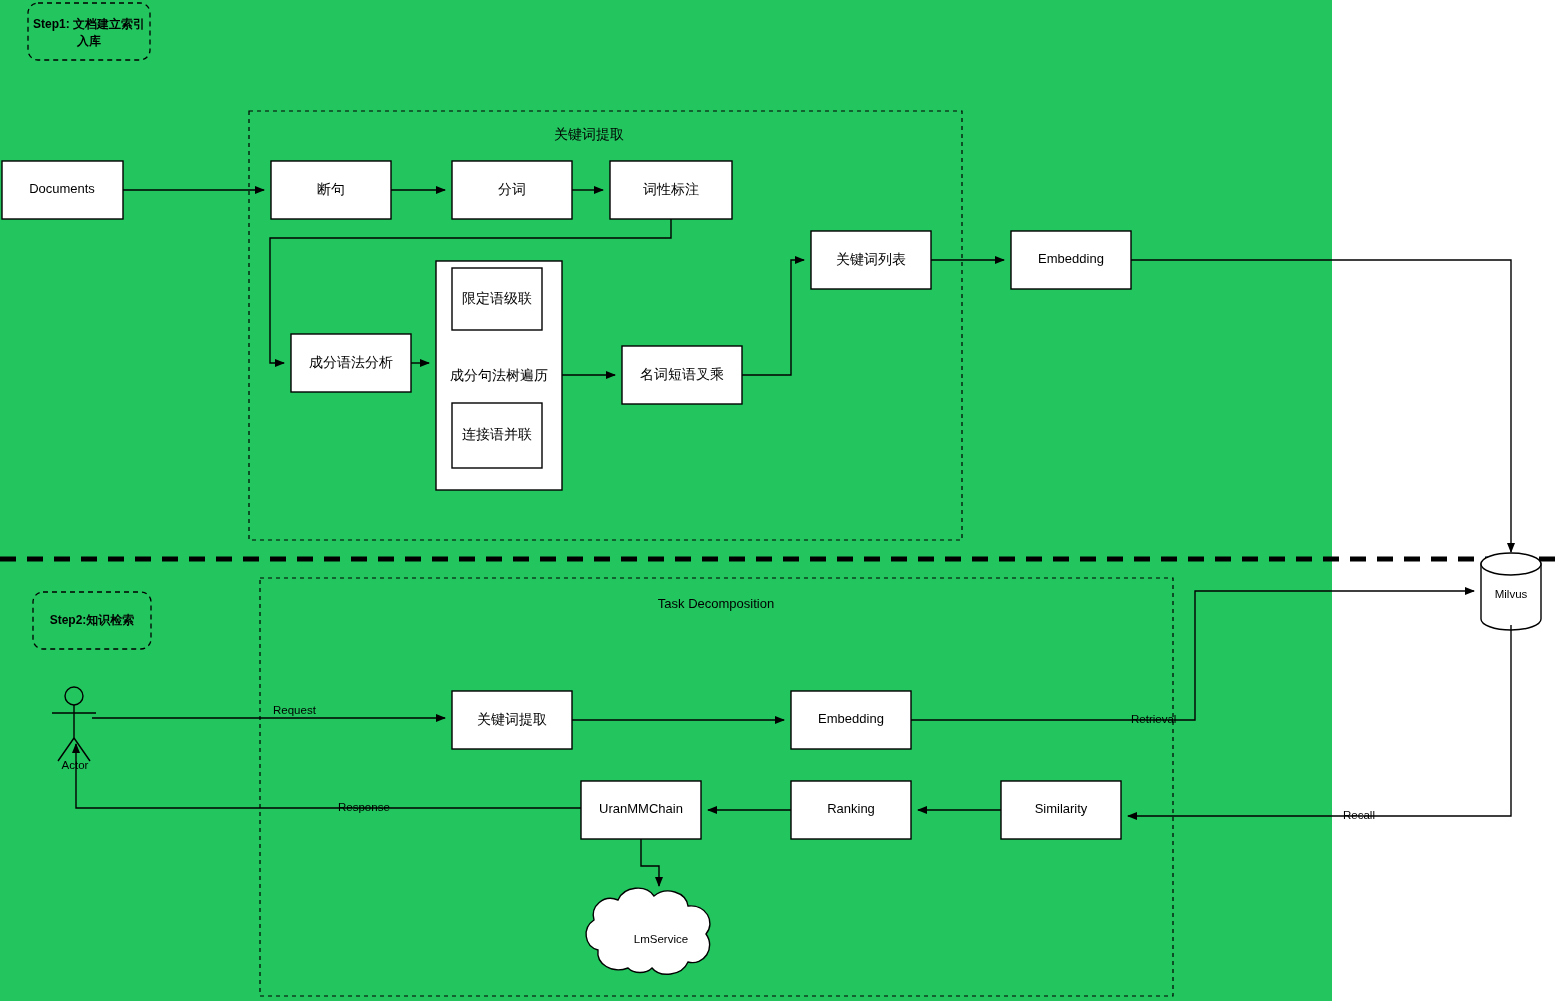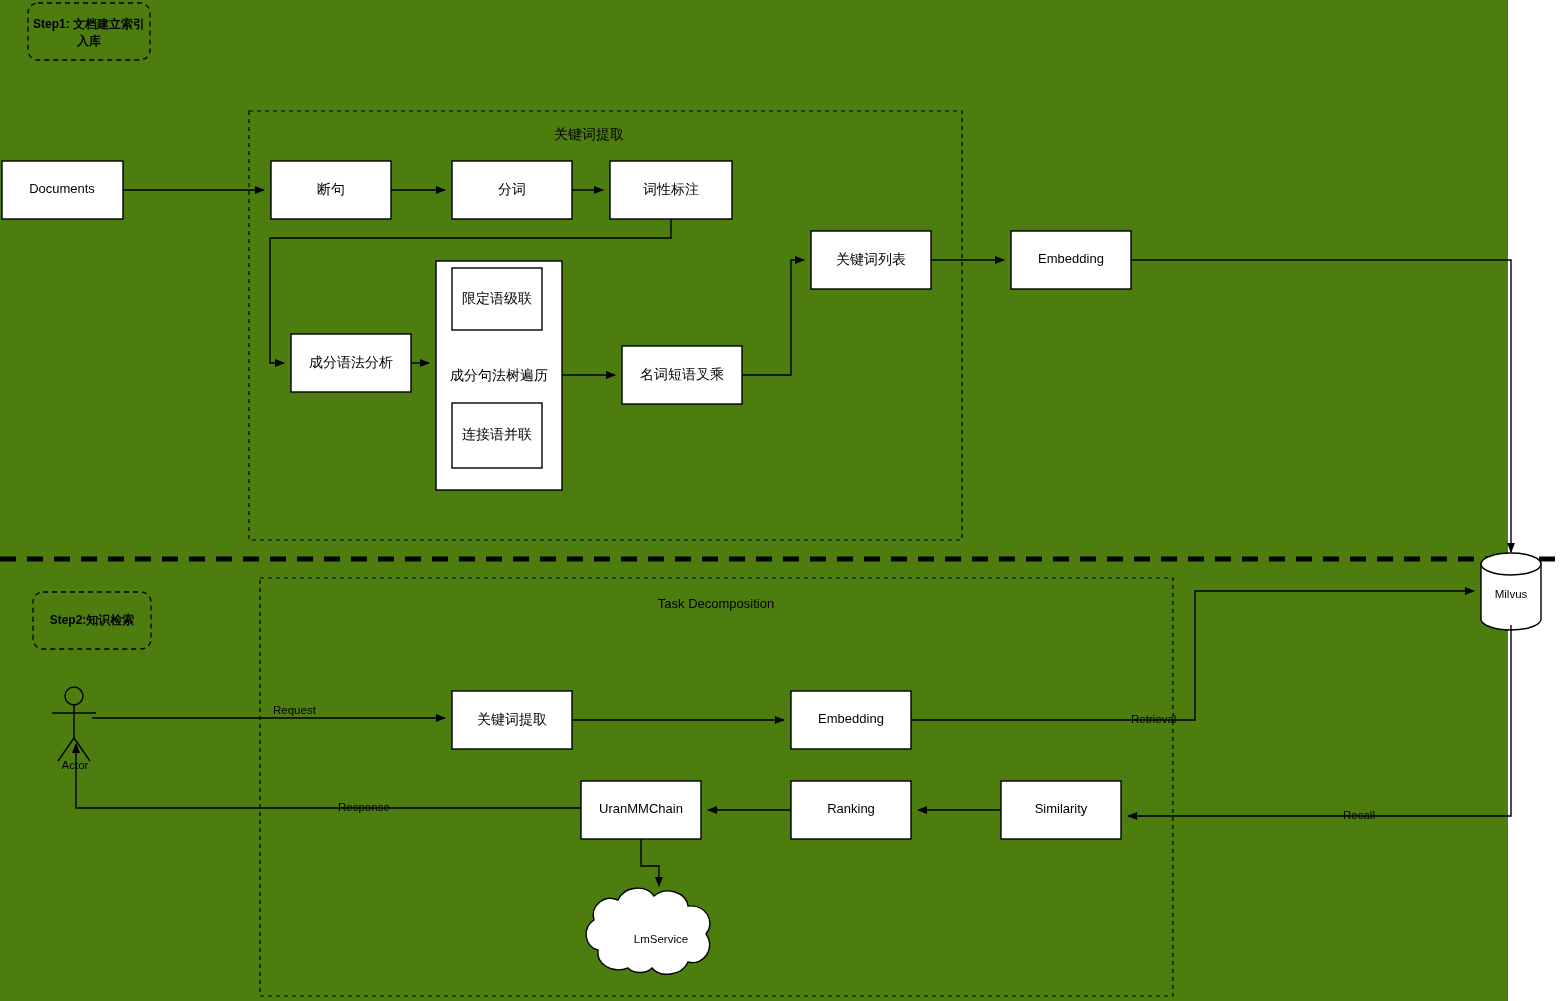--- a/index.html
+++ b/index.html
@@ -1,17 +1,17 @@
 <!DOCTYPE html>
 <html><head>
 <meta charset="utf-8">
 <style>
   html,body{margin:0;padding:0;background:#ffffff;}
   body{width:1564px;height:1001px;overflow:hidden;font-family:"Liberation Sans","DejaVu Sans",sans-serif;}
-  #stage{position:relative;width:1508px;height:1001px;background:#4d7c0f;}
+  #stage{position:relative;width:1332px;height:1001px;background:#22c55e;}
   svg{position:absolute;top:0;left:0;width:1564px;height:1001px;}
   .bx{fill:#ffffff;stroke:#000000;stroke-width:1.4;}
   .thin{fill:none;stroke:#000000;stroke-width:1.4;}
   .edge{fill:none;stroke:#000000;stroke-width:1.4;}
   .dashbox{fill:none;stroke:#000000;stroke-width:1.2;stroke-dasharray:4 4;}
   .stepbox{fill:none;stroke:#000000;stroke-width:1.3;stroke-dasharray:5 4;}
   .divider{fill:none;stroke:#000000;stroke-width:5;stroke-dasharray:16 11;}
   .lbl{font-family:"Liberation Sans","DejaVu Sans",sans-serif;font-size:13px;fill:#000;}
   .lbl-cn{font-family:"Liberation Sans","DejaVu Sans",sans-serif;font-size:14px;fill:#000;}
   .lbl-sm{font-family:"Liberation Sans","DejaVu Sans",sans-serif;font-size:11.5px;fill:#000;}

